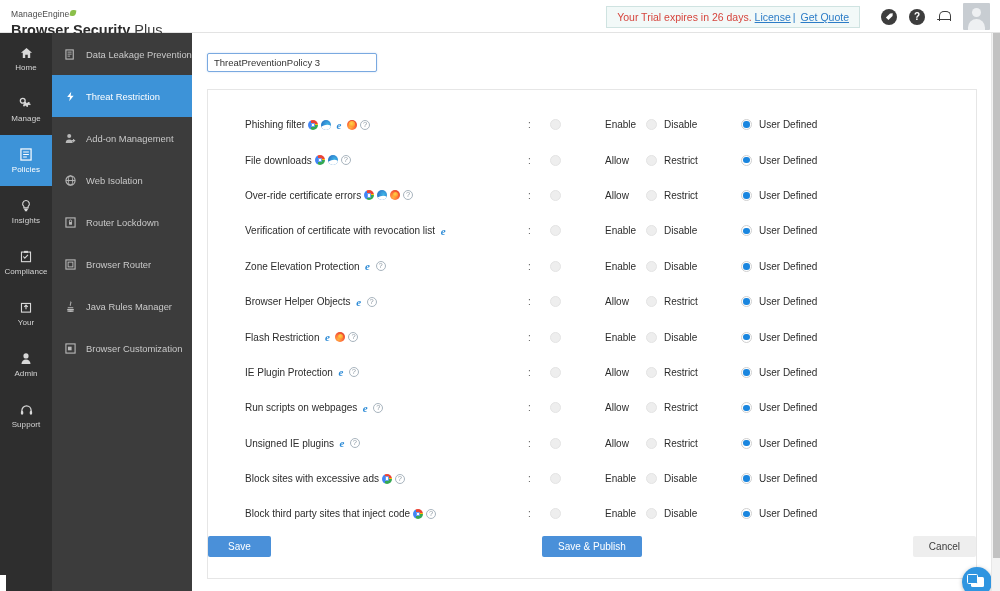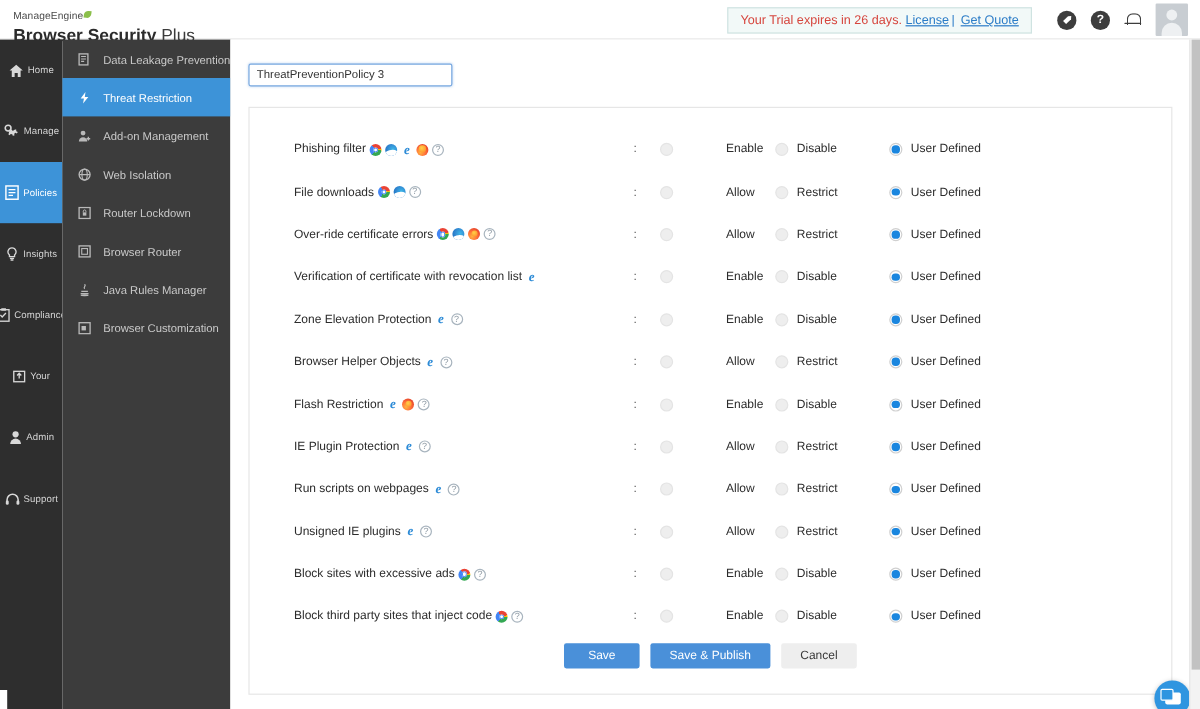--- a/index.html
+++ b/index.html
@@ -71,37 +71,37 @@
     content:""; position:absolute; left:50%; top:16px; width:17px; height:13px;
     margin-left:-8.5px; border-radius:9px 9px 0 0; background:#eef0f2;
   }
 
   
   .rail {
     position: absolute; left: 0; top: 33px; width: 52px; bottom: 0;
     background: #2e2e2e;
   }
   .rail-item {
-    position: relative; height: 51px; display: flex; flex-direction: row;
+    position: relative; height: 51px; display: flex; flex-direction: column;
     align-items: center; justify-content: center; gap: 3px; cursor: pointer;
   }
   .rail-item.active { background: #3d93d8; }
   .rail-item .rlabel { font-size: 8px; color: #d5d5d5; letter-spacing: .1px; }
   .rail-item.active .rlabel { color: #ffffff; }
   .rail-glyph { height: 15px; display:flex; align-items:center; justify-content:center;
                 color:#d8d8d8; font-size: 13px; line-height: 1; }
   .rail-item.active .rail-glyph { color: #fff; }
 
   
   .subnav {
     position: absolute; left: 52px; top: 33px; width: 140px; bottom: 0;
     background: #3c3c3c;
   }
   .subnav-item {
-    height: 32px; display: flex; align-items: center; gap: 9px;
+    height: 42px; display: flex; align-items: center; gap: 9px;
     padding-left: 12px; cursor: pointer;
   }
   .subnav-item.active { background: #3d93d8; }
   .subnav-item .snglyph {
     width: 13px; color: #b9b9b9; font-size: 11px; display:flex; align-items:center;
     justify-content:center;
   }
   .subnav-item.active .snglyph { color: #fff; }
   .subnav-item .snlabel { font-size: 9.4px; color: #c9c9c9; white-space: nowrap; }
   .subnav-item.active .snlabel { color: #ffffff; }
@@ -190,21 +190,21 @@
   .help {
     width: 10px; height: 10px; border-radius: 50%; border: 1px solid #a8b4be;
     color: #8d99a3; font-size: 7.5px; line-height: 8px; text-align: center;
     display: inline-block; flex: none; font-family: "Liberation Sans", sans-serif;
   }
   .help::before { content: "?"; }
 
   
   .footer {
     position: absolute; left: 0; right: 0; bottom: 21px;
-    display: flex; justify-content: center; gap: 9px;
+    display: flex; justify-content: space-between; gap: 9px;
   }
   .btn {
     height: 21px; padding: 0 16px; border: none; border-radius: 2px;
     font-family: "Liberation Sans", sans-serif; font-size: 10px; cursor: pointer;
     display: flex; align-items: center; justify-content: center;
   }
   .btn.primary { background: #4a90d9; color: #fff; min-width: 63px; }
   .btn.secondary { background: #eeeeee; color: #3a3a3a; min-width: 63px; }
 
   

